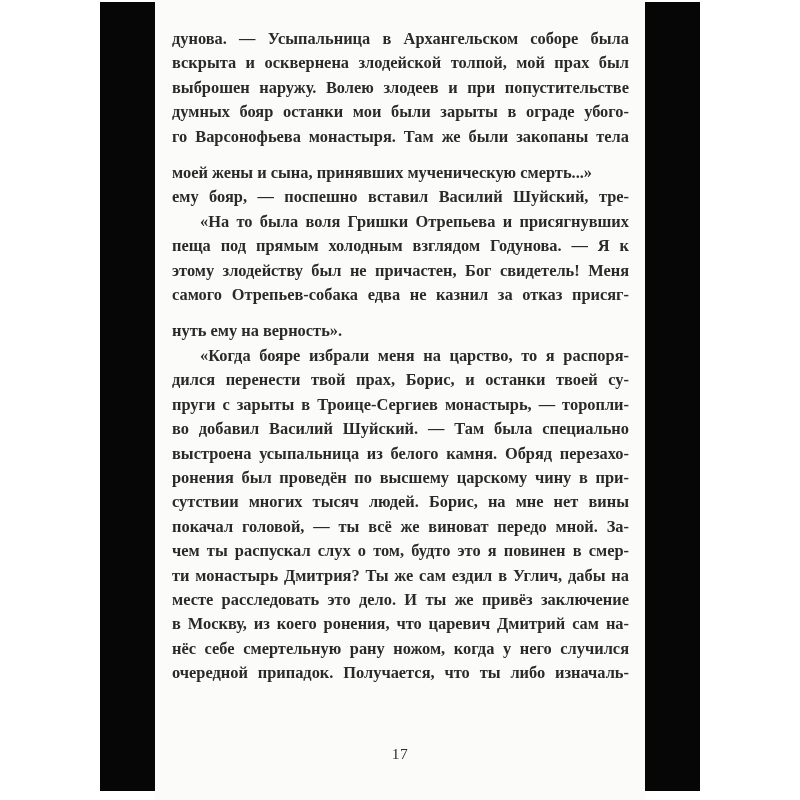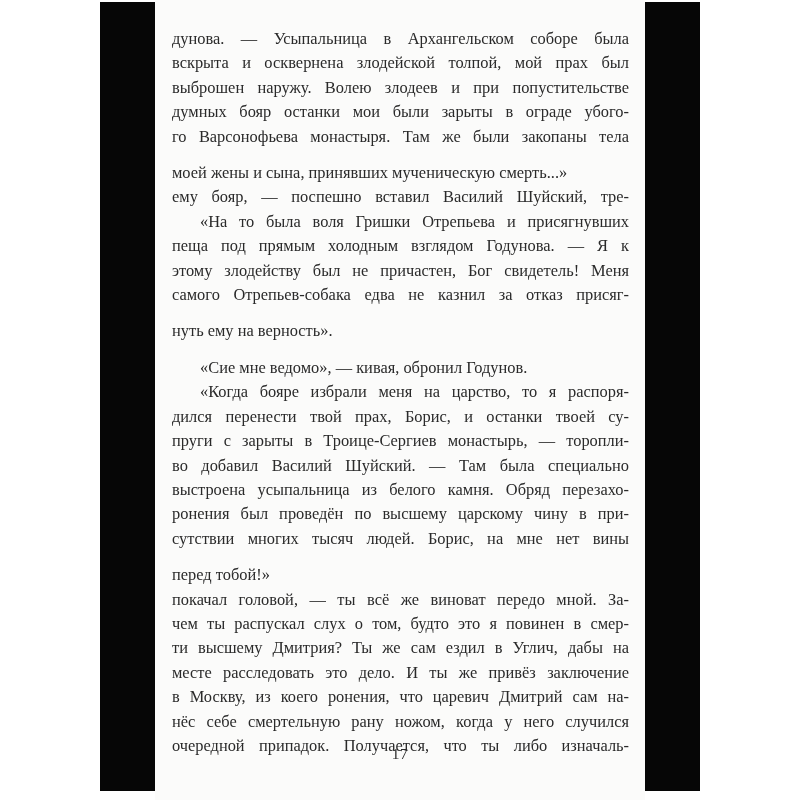--- a/index.html
+++ b/index.html
@@ -18,21 +18,21 @@
   .bar.right { left: 645px; box-shadow: -1px 0 0 #3a3a3a; }
   .book-page {
     position: absolute; left: 155px; top: 0; width: 490px; height: 800px;
     background: #fbfbfa;
   }
   .text-col {
     position: absolute; left: 17px; top: 27px; width: 457px;
     font-size: 16.4px; line-height: 24.4px; color: #2a2a2a;
     hyphens: none;
   }
-  .line { text-align: justify; text-align-last: justify; }
+  .line { text-align: justify; text-align-last: justify; font-weight: bold; }
   .line.nj { text-align: left; text-align-last: auto; margin-top: 12px; }
   .line.ind { text-indent: 28px; }
   .page-num {
     position: absolute; left: 0; top: 745px; width: 100%;
     text-align: center; font-size: 15.5px; color: #2e2e2e;
     letter-spacing: 0.5px;
   }
 </style>
 </head>
 <body style="background: rgb(255, 255, 255);">
@@ -47,32 +47,30 @@
         <div class="line">выброшен наружу. Волею злодеев и при попустительстве</div>
         <div class="line">думных бояр останки мои были зарыты в ограде убого-</div>
         <div class="line">го Варсонофьева монастыря. Там же были закопаны тела</div>
         <div class="line nj">моей жены и сына, принявших мученическую смерть...»</div>
         <div class="line">ему бояр, — поспешно вставил Василий Шуйский, тре-</div>
         <div class="line ind">«На то была воля Гришки Отрепьева и присягнувших</div>
         <div class="line">пеща под прямым холодным взглядом Годунова. — Я к</div>
         <div class="line">этому злодейству был не причастен, Бог свидетель! Меня</div>
         <div class="line">самого Отрепьев-собака едва не казнил за отказ присяг-</div>
         <div class="line nj">нуть ему на верность».</div>
-        <div class="line nj ind">«Сие мне ведомо», — кивая, обронил Годунов.</div>
         <div class="line ind">«Когда бояре избрали меня на царство, то я распоря-</div>
         <div class="line">дился перенести твой прах, Борис, и останки твоей су-</div>
         <div class="line">пруги с зарыты в Троице-Сергиев монастырь, — торопли-</div>
         <div class="line">во добавил Василий Шуйский. — Там была специально</div>
         <div class="line">выстроена усыпальница из белого камня. Обряд перезахо-</div>
         <div class="line">ронения был проведён по высшему царскому чину в при-</div>
         <div class="line">сутствии многих тысяч людей. Борис, на мне нет вины</div>
-        <div class="line nj">перед тобой!»</div>
         <div class="line">покачал головой, — ты всё же виноват передо мной. За-</div>
         <div class="line">чем ты распускал слух о том, будто это я повинен в смер-</div>
-        <div class="line">ти высшему Дмитрия? Ты же сам ездил в Углич, дабы на</div>
+        <div class="line">ти монастырь Дмитрия? Ты же сам ездил в Углич, дабы на</div>
         <div class="line">месте расследовать это дело. И ты же привёз заключение</div>
         <div class="line">в Москву, из коего ронения, что царевич Дмитрий сам на-</div>
         <div class="line">нёс себе смертельную рану ножом, когда у него случился</div>
         <div class="line">очередной припадок. Получается, что ты либо изначаль-</div>
       </div>
     <div class="page-num">17</div>
   </div>
 </div>
 
 </body></html>

